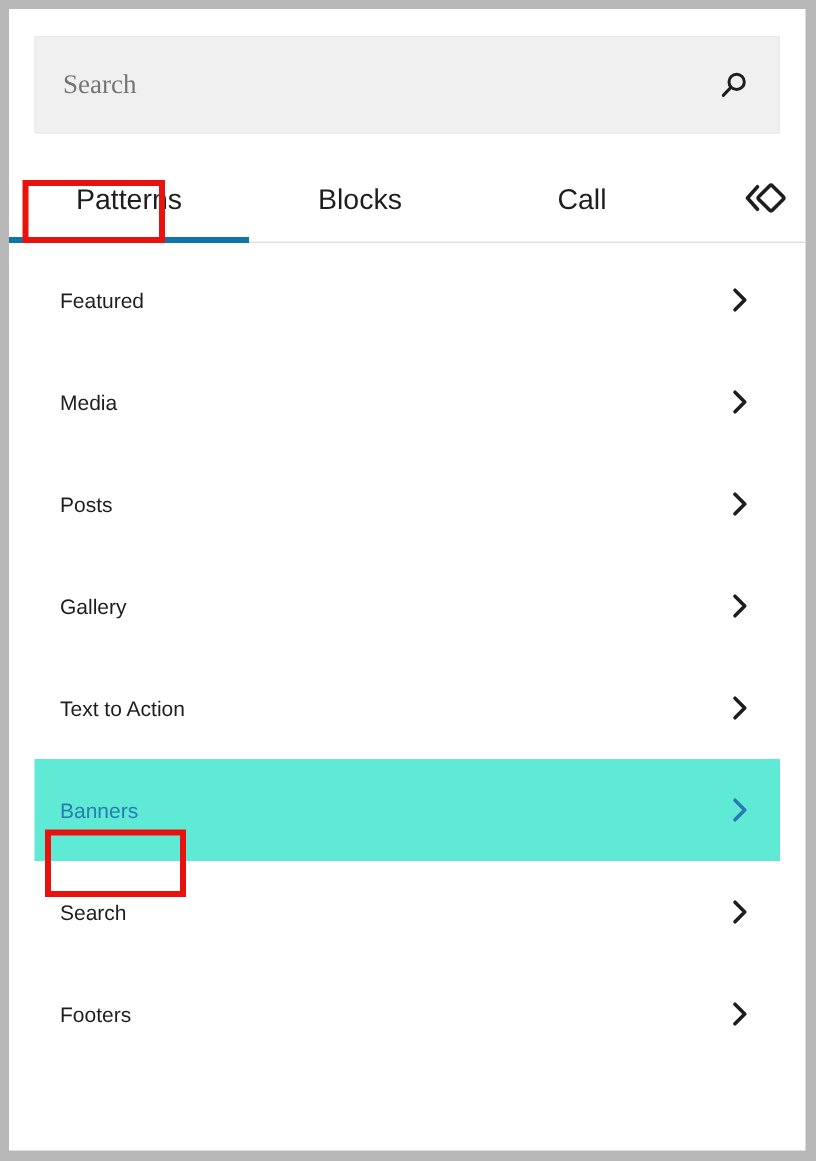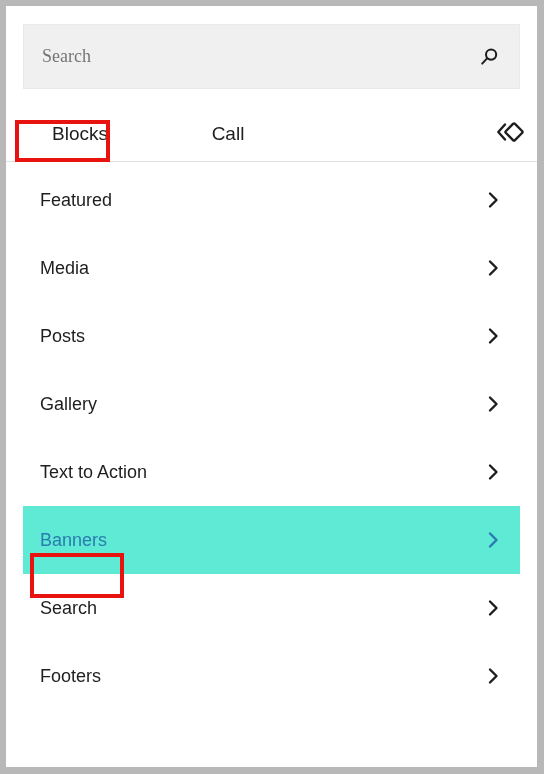--- a/index.html
+++ b/index.html
@@ -139,21 +139,21 @@
     height: 68px;
     padding: 0 16px 0 17px;
     box-sizing: border-box;
     background: transparent;
     border: none;
     width: 100%;
     cursor: pointer;
     font-family: "Liberation Sans", sans-serif;
   }
   .category-label {
-    font-size: 18px;
+    font-size: 14px;
     color: #1e1e1e;
     text-align: left;
     white-space: nowrap;
   }
   .chevron {
     width: 22px;
     height: 22px;
     display: flex;
     align-items: center;
     justify-content: center;
@@ -205,20 +205,23 @@
             <circle cx="14.1" cy="9.6" r="5.1" fill="none" stroke="#1e1e1e" stroke-width="2"></circle>
             <line x1="10.1" y1="13.4" x2="5.2" y2="18.6" stroke="#1e1e1e" stroke-width="2" stroke-linecap="round"></line>
           </svg>
         </span>
       </div>
     </div>
 
     <div class="tabs-region">
       <div class="tabs-underline"></div>
 
+      <button class="tab tab-patterns is-active">
+        <span>Patterns</span>
+      </button>
 
       <button class="tab tab-blocks">
         <span>Blocks</span>
       </button>
 
       <button class="tab tab-media">
         <span>Call</span>
       </button>
 
       <div class="tabs-spacer"></div>

